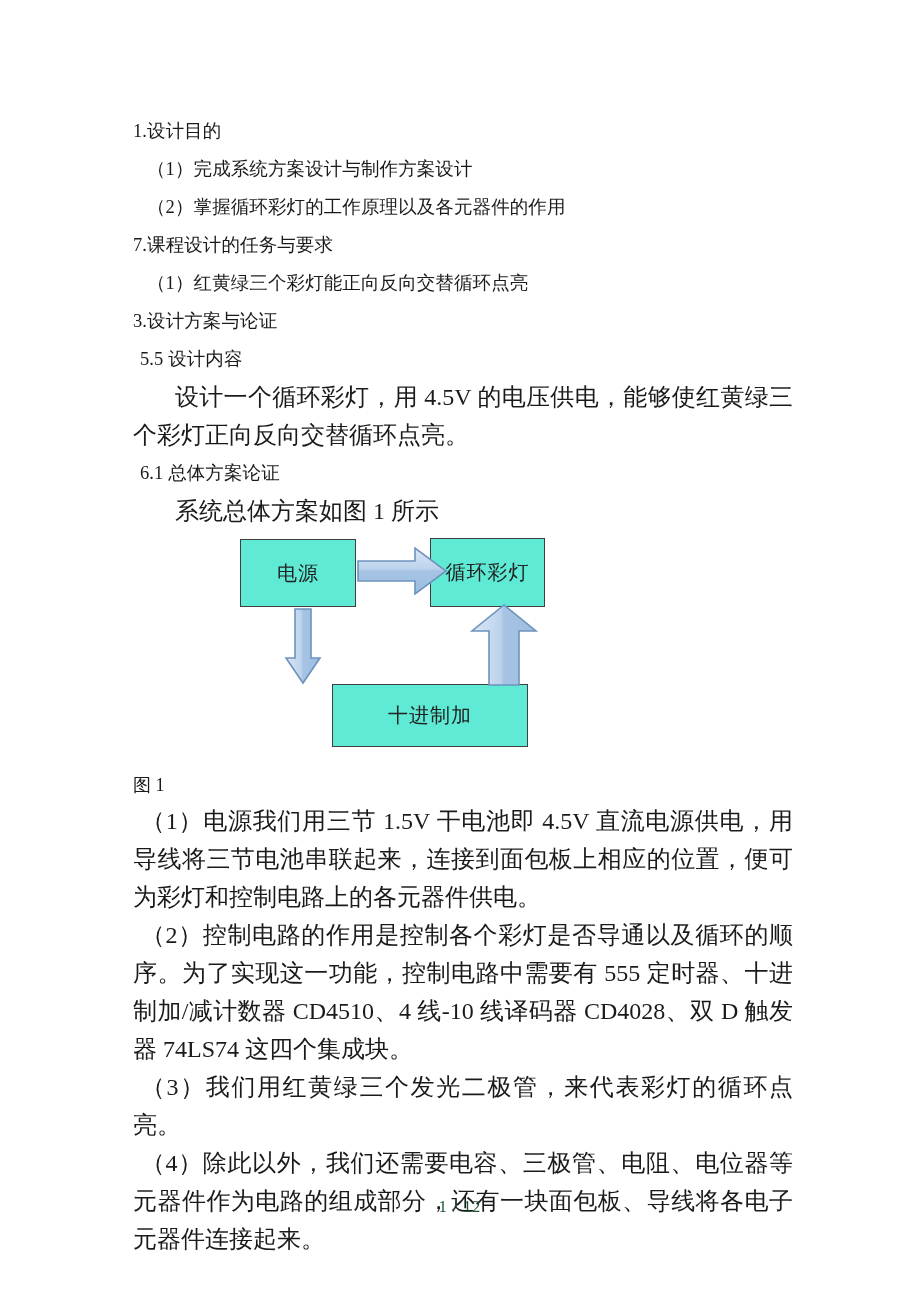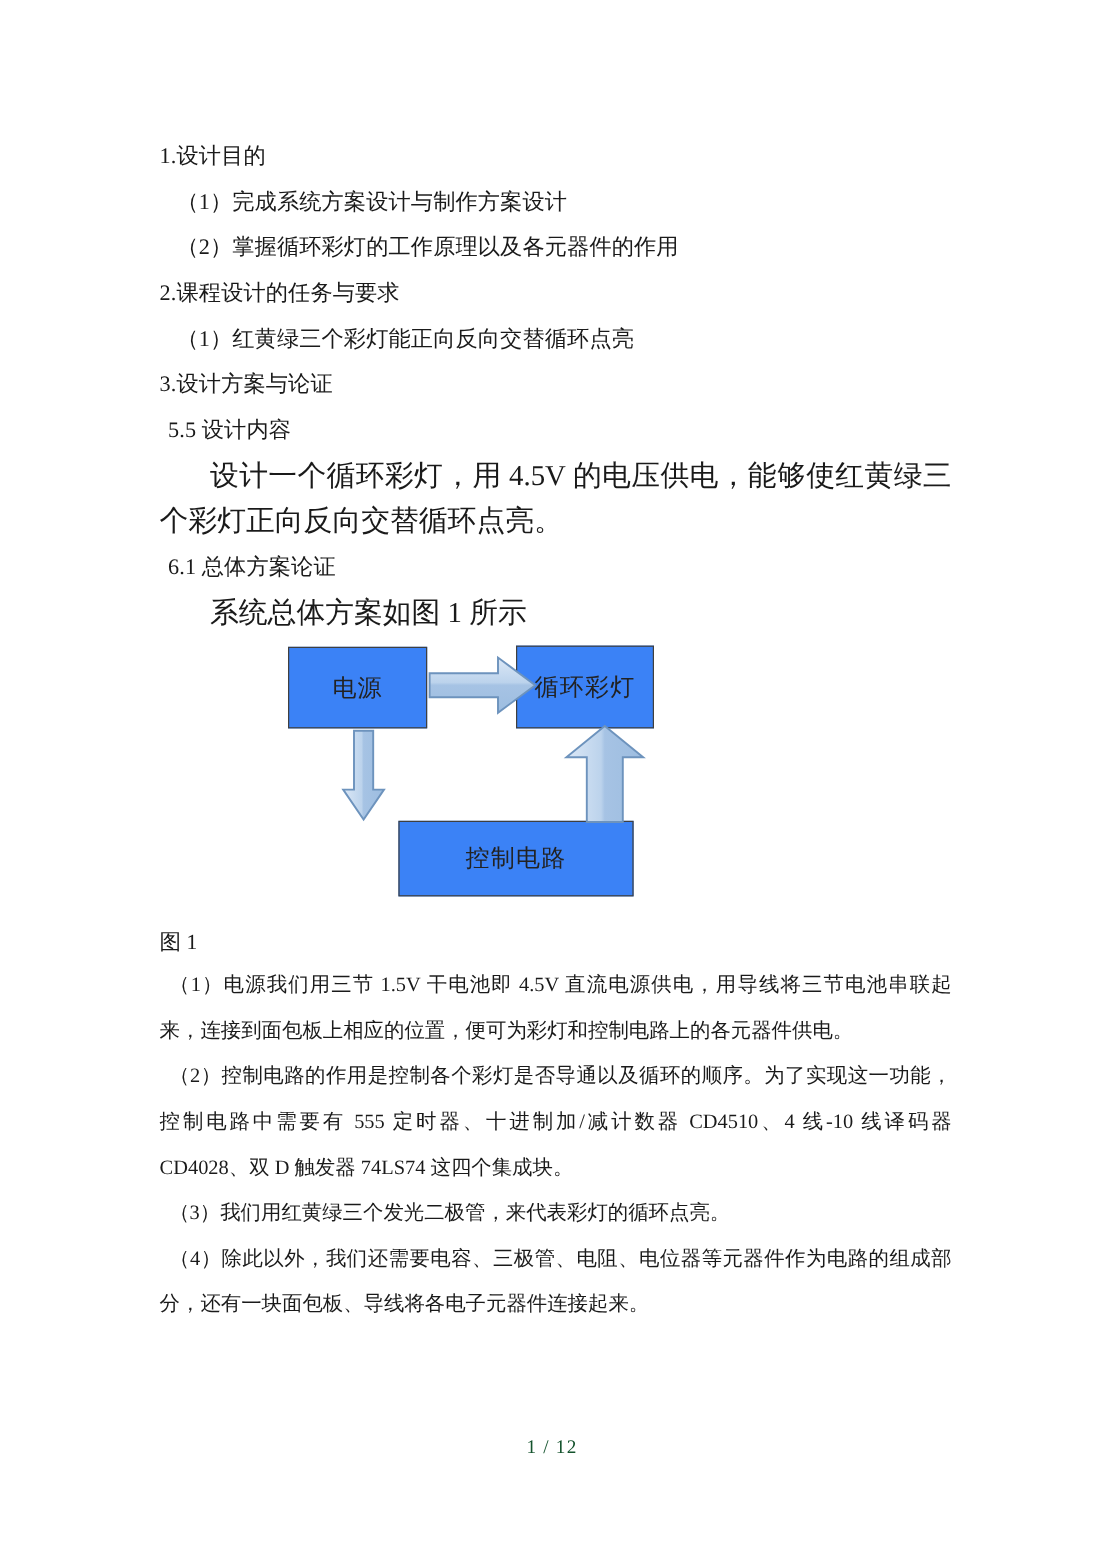--- a/index.html
+++ b/index.html
@@ -50,21 +50,21 @@
   }
   .para {
     font-size: 24px;
     line-height: 38px;
     text-indent: 42px;
     text-align: justify;
     text-justify: inter-character;
     white-space: normal;
   }
   .para-hang {
-    font-size: 17px;
+    font-size: 24px;
     line-height: 38px;
     text-indent: 8px;
     text-align: justify;
     text-justify: inter-character;
     white-space: normal;
     margin-left: 0px;
   }
   .caption {
     font-size: 18px;
     line-height: 34px;
@@ -73,21 +73,21 @@
   
   .figure {
     position: relative;
     height: 232px;
     margin-top: 4px;
     margin-bottom: 2px;
   }
   .fbox {
     position: absolute;
     border: 1.6px solid #3f3f3f;
-    background: #3b82f6;
+    background: #5eead4;
     display: flex;
     align-items: center;
     justify-content: center;
     font-size: 20px;
     letter-spacing: 1px;
     color: #222;
   }
   #box-power    { left: 107px;  top: 5px;   width: 116px; height: 68px; }
   #box-lamp     { left: 297px;  top: 4px;   width: 115px; height: 69px; }
   #box-control  { left: 199px;  top: 150px; width: 196px; height: 63px;
@@ -115,21 +115,21 @@
 <body>
 
 <div class="page">
 
   <div class="content">
 
     <div class="line heading">1.设计目的</div>
     <div class="line item">（1）完成系统方案设计与制作方案设计</div>
     <div class="line item">（2）掌握循环彩灯的工作原理以及各元器件的作用</div>
 
-    <div class="line heading">2.课程设计的任务与要求</div>
+    <div class="line heading">7.课程设计的任务与要求</div>
     <div class="line item">（1）红黄绿三个彩灯能正向反向交替循环点亮</div>
 
     <div class="line heading">3.设计方案与论证</div>
 
     <div class="line subheading">5.5 设计内容</div>
     <div class="para">设计一个循环彩灯，用 4.5V 的电压供电，能够使红黄绿三个彩灯正向反向交替循环点亮。</div>
 
     <div class="line subheading">6.1 总体方案论证</div>
     <div class="para">系统总体方案如图 1 所示</div>
 
@@ -137,21 +137,21 @@
 
       <div class="fbox" id="box-power">
         <span>电源</span>
       </div>
 
       <div class="fbox" id="box-lamp">
         <span>循环彩灯</span>
       </div>
 
       <div class="fbox" id="box-control">
-        <span>控制电路</span>
+        <span>十进制加</span>
       </div>
 
       <div class="arrow" id="arrow-right">
         <svg viewBox="0 0 90 48" width="90" height="48">
           <defs>
             <linearGradient id="gradR" x1="0" y1="0" x2="0" y2="1">
               <stop offset="0%" stop-color="#dce8f6"></stop>
               <stop offset="45%" stop-color="#bcd3ec"></stop>
               <stop offset="50%" stop-color="#a6c3e4"></stop>
               <stop offset="100%" stop-color="#9dbde0"></stop>

